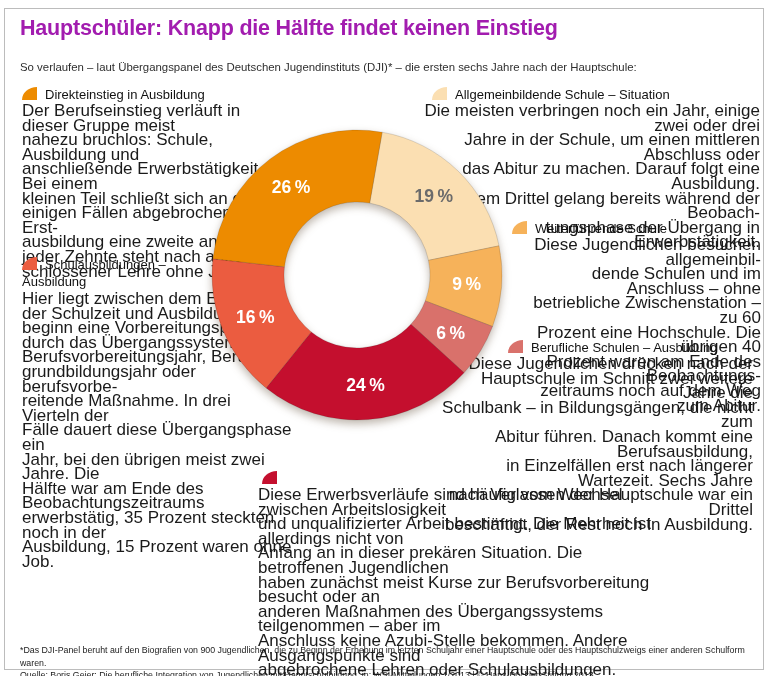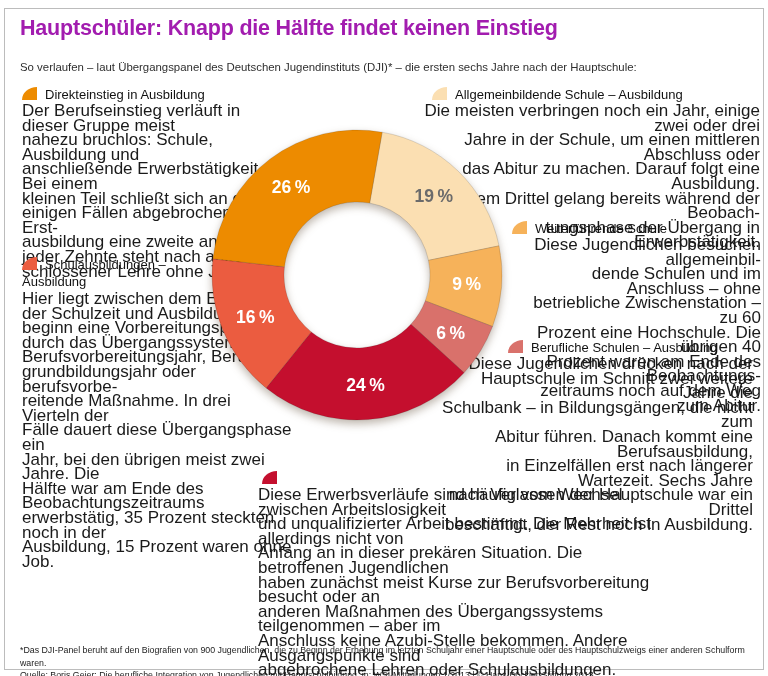--- a/index.html
+++ b/index.html
@@ -59,21 +59,21 @@
 durch das Übergangssystem:
 Berufsvorbereitungsjahr, Berufs-
 grundbildungsjahr oder berufsvorbe-
 reitende Maßnahme. In drei Vierteln der
 Fälle dauert diese Übergangsphase ein
 Jahr, bei den übrigen meist zwei Jahre. Die
 Hälfte war am Ende des Beobachtungszeitraums
 erwerbstätig, 35 Prozent steckten noch in der
 Ausbildung, 15 Prozent waren ohne Job.</div>
 
-<div class="abs hdr b3h"><span class="marker" style="background: rgb(251, 223, 178);"></span><span>Allgemeinbildende Schule – Ausbildung</span></div>
+<div class="abs hdr b3h"><span class="marker" style="background: rgb(251, 223, 178);"></span><span>Allgemeinbildende Schule – Situation</span></div>
 <div class="abs bodytext ctr b3t">Die meisten verbringen noch ein Jahr, einige zwei oder drei
 Jahre in der Schule, um einen mittleren Abschluss oder
 das Abitur zu machen. Darauf folgt eine Ausbildung.
 Einem Drittel gelang bereits während der Beobach-
 tungsphase der Übergang in Erwerbstätigkeit.</div>
 
 <div class="abs hdr b4h"><span class="marker" style="background: rgb(246, 178, 90);"></span><span>Weiterführende Schule</span></div>
 <div class="abs bodytext ctr b4t">Diese Jugendlichen besuchen allgemeinbil-
 dende Schulen und im Anschluss – ohne
 betriebliche Zwischenstation – zu 60

